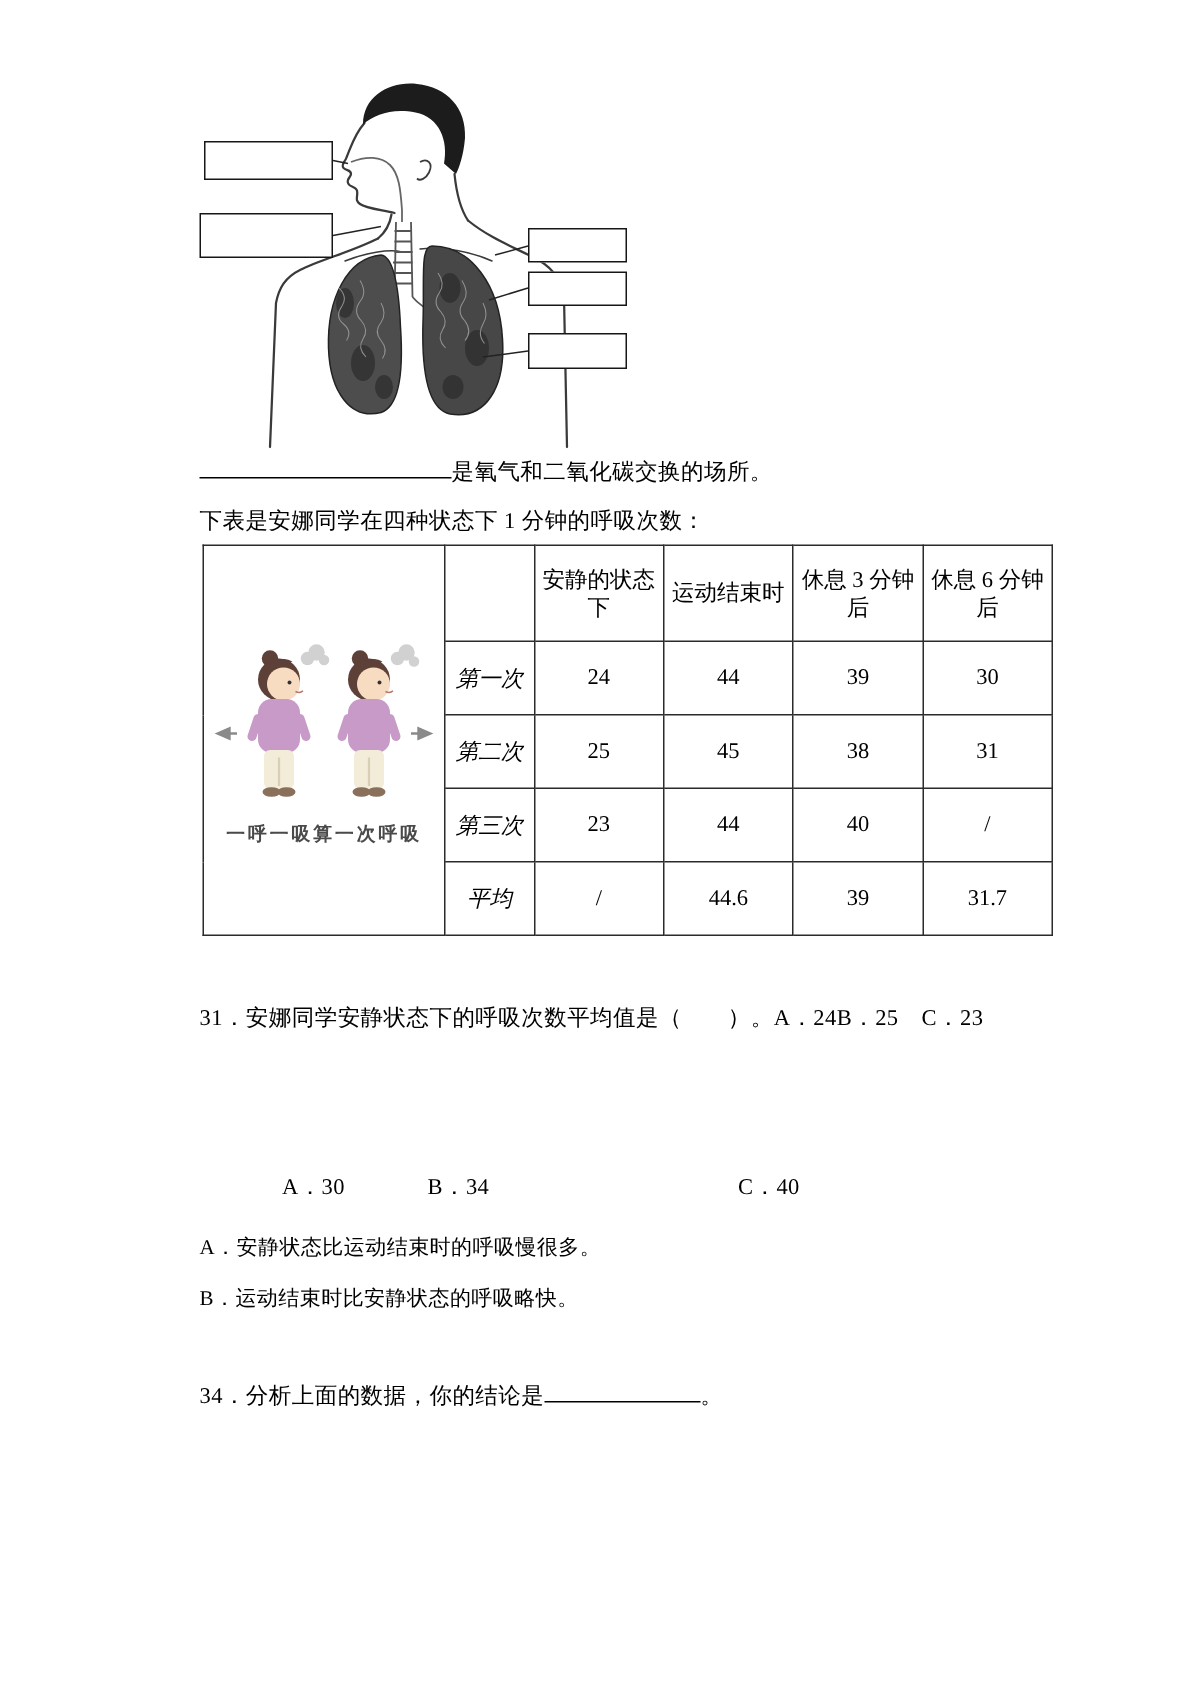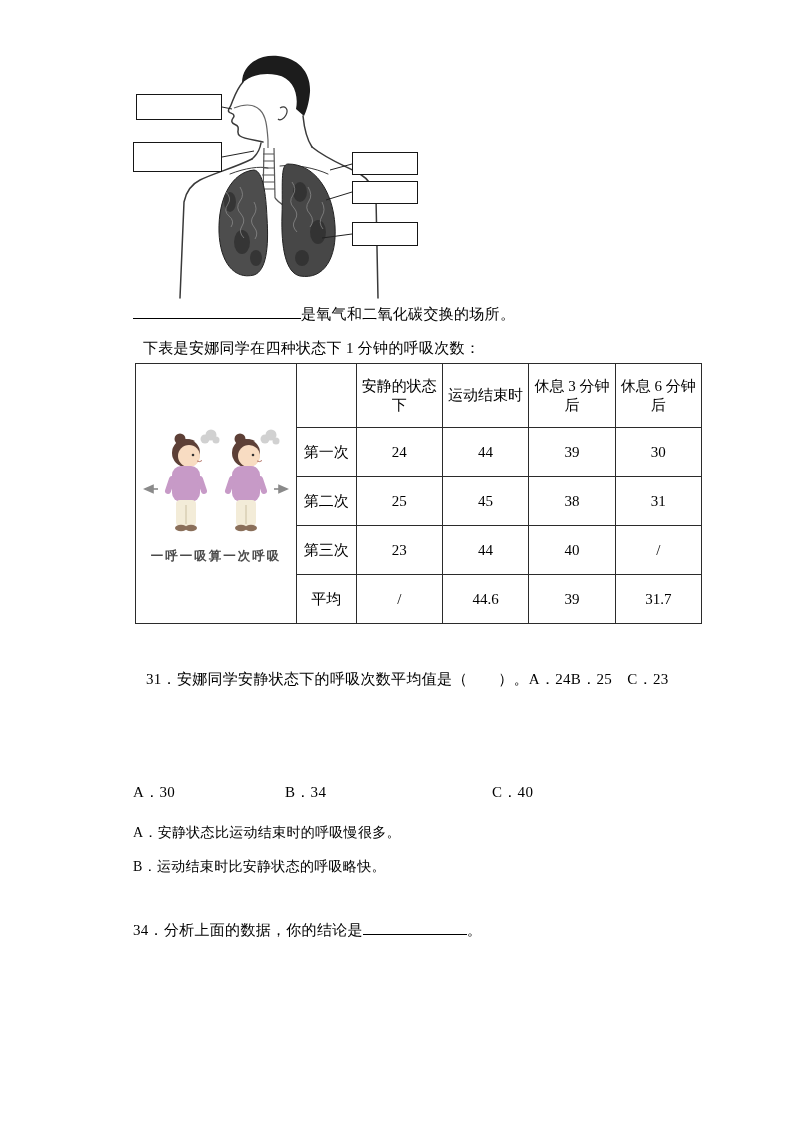--- a/index.html
+++ b/index.html
@@ -17,25 +17,25 @@
   .label-box { position:absolute; border:1.3px solid #161616; background:#fff; }
 
   table.breath { border-collapse:collapse; table-layout:fixed; background:#fff; }
   table.breath th, table.breath td {
     border:1px solid #2b2b2b; text-align:center; vertical-align:middle;
     font-size:15px; font-weight:normal; padding:2px 5px;
   }
   table.breath .hdr-row td, table.breath .hdr-row th { height:64px; }
   table.breath .data-row td { height:49px; }
   td.img-cell { width:160px; padding:4px 2px; }
-  td.lbl-cell { width:60px; }
+  td.lbl-cell { width:60px;font-style:italic; }
   td.val-cell, th.val-head { width:87px; }
   .img-cell-inner { display:flex; flex-direction:column; align-items:center; justify-content:center; gap:4px; }
   .kids-caption { font-size:12.5px; font-weight:bold; color:#4a4a4a; letter-spacing:2px; white-space:nowrap; }
-  .opt-a32 { display:inline-block; width:152px; }
+  .opt-a32 { display:inline-block; width:152px;text-align:center; }
   .opt-b32 { display:inline-block; width:207px;margin-top:32px; }
   .q33-opts div { margin-bottom:13.5px; }
 </style>
 </head>
 <body>
 
 <div class="page">
 
   <div class="abs" style="left:130px; top:52px; width:292px; height:248px;">
     <svg viewBox="0 0 292 248" width="292" height="248">
@@ -98,21 +98,21 @@
     <div class="label-box" style="left:3px;  top:90px;  width:89px; height:30px;"></div>
     <div class="label-box" style="left:222px; top:100px; width:66px; height:23px;"></div>
     <div class="label-box" style="left:222px; top:129px; width:66px; height:23px;"></div>
     <div class="label-box" style="left:222px; top:170px; width:66px; height:24px;"></div>
   </div>
 
   <div class="abs text-line" style="left:133px; top:304px;">
     <span class="blank" style="width:168px;"></span><span>是氧气和二氧化碳交换的场所。</span>
   </div>
 
-  <div class="abs text-line" style="left:133px; top:338px;margin-left:10px;">下表是安娜同学在四种状态下 1 分钟的呼吸次数：</div>
+  <div class="abs text-line" style="left:133px; top:338px;">下表是安娜同学在四种状态下 1 分钟的呼吸次数：</div>
 
   <div class="abs" style="left:135px; top:363px;">
     <table class="breath">
       <tbody>
           <tr class="hdr-row">
         <td class="img-cell" rowspan="5">
           <div class="img-cell-inner">
             <svg viewBox="0 0 150 120" width="150" height="122">
 
               <g stroke="#8a8a8a" stroke-width="1.6" fill="#8a8a8a">
@@ -188,21 +188,21 @@
         <td class="lbl-cell">平均</td>
         <td class="val-cell">/</td>
         <td class="val-cell">44.6</td>
         <td class="val-cell">39</td>
         <td class="val-cell">31.7</td>
       </tr>
     </tbody>
       </table>
   </div>
 
-  <div class="abs text-line" style="left:146px; top:669px;font-family:Liberation Serif, serif;">
+  <div class="abs text-line" style="left:133px; top:669px;font-family:Liberation Serif, serif;">
     <span>31．安娜同学安静状态下的呼吸次数平均值是（　　）。</span><span>A．24B．25　C．23</span>
   </div>
 
   <div class="abs text-line" style="left:133px; top:750px;">
     <span class="opt-a32">A．30</span><span class="opt-b32">B．34</span><span>C．40</span>
   </div>
 
   <div class="abs wrap-line q33-opts" style="left:133px; top:823px; width:540px;">
     <div>A．安静状态比运动结束时的呼吸慢很多。</div>
     <div>B．运动结束时比安静状态的呼吸略快。</div>

